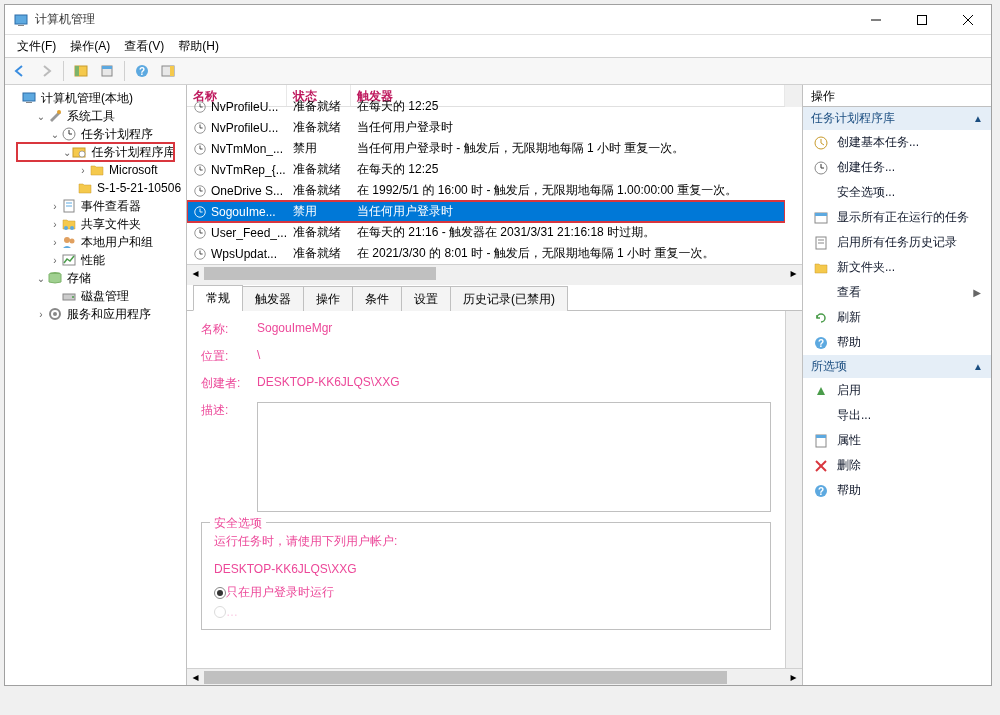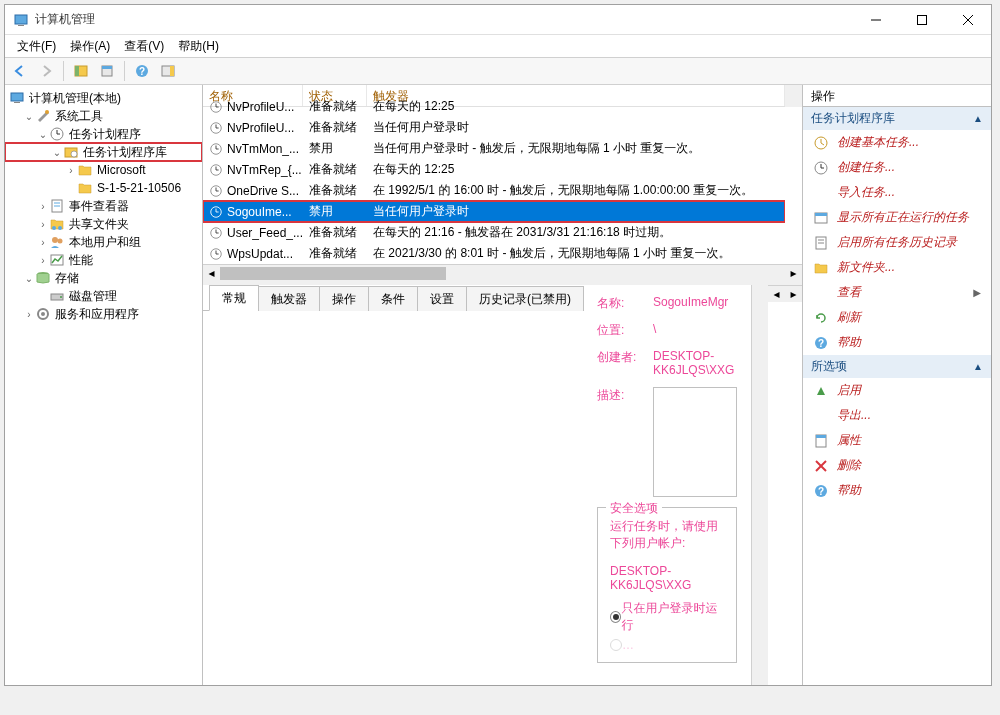--- a/index.html
+++ b/index.html
@@ -59,23 +59,23 @@
   }
   .tb-btn {
     width: 22px; height: 22px; display: flex; align-items: center;
     justify-content: center; border: 1px solid transparent;
   }
   .tb-sep { width: 1px; height: 20px; background: #d0d0d0; margin: 0 2px; }
   .body {
     flex: 1; display: flex; min-height: 0;
   }
   .tree-pane {
-    width: 198px;
+    width: 182px;
     border-right: 1px solid #c0c0c0;
-    padding: 4px 0;
+    padding: 4px 12px;
     overflow: auto;
     position: relative;
   }
   .tree-item {
     display: flex; align-items: center; height: 18px;
     padding-left: 4px; white-space: nowrap; cursor: default;
   }
   .tree-item .twisty {
     width: 12px; text-align: center; color: #666;
     font-size: 10px; display: inline-block;
@@ -99,21 +99,21 @@
     border-bottom: 4px solid #f0f0f0;
     overflow: hidden;
     display: flex; flex-direction: column;
   }
   .list-header {
     display: flex; height: 22px; background: #fff;
     border-bottom: 1px solid #e0e0e0;
   }
   .col-h {
     padding: 3px 6px; border-right: 1px solid #e8e8e8;
-    font-weight: normal; color: #a16207;
+    font-weight: bold; color: #be185d;
   }
   .col-name { width: 100px; }
   .col-status { width: 64px; }
   .col-trigger { flex: 1; }
   .list-body { flex: 1; overflow: auto; }
   .list-row {
     display: flex; height: 21px; align-items: center;
     cursor: default;
   }
   .list-row.selected { background: #0078d7; color: #fff; }
@@ -127,21 +127,21 @@
     height: 17px; background: #f0f0f0; border-top: 1px solid #d0d0d0;
     display: flex;
   }
   .hscroll .track { flex: 1; background: #f0f0f0; position: relative; }
   .hscroll .thumb { position: absolute; left: 0; top: 2px; height: 13px; width: 40%; background: #c0c0c0; }
   .hscroll .arrow { width: 17px; display: flex; align-items: center; justify-content: center; background: #f0f0f0; }
   .vscroll {
     width: 17px; background: #f0f0f0; border-left: 1px solid #d0d0d0;
   }
   .detail-pane {
-    flex: 1; overflow: hidden; display: flex; flex-direction: row;
+    flex: 1; overflow: hidden; display: flex; flex-direction: column;
   }
   .tabstrip {
     display: flex; height: 26px; align-items: flex-end;
     padding-left: 6px; border-bottom: 1px solid #c0c0c0;
     gap: 0;
   }
   .tab {
     padding: 4px 12px 3px; border: 1px solid #c0c0c0;
     border-bottom: none; background: #f4f4f4;
     position: relative; top: 1px; margin-right: -1px;
@@ -184,21 +184,21 @@
   }
   .actions-section-title .collapse { color: #1a4d80; font-size: 10px; }
   .action-item {
     display: flex; align-items: center; gap: 8px;
     padding: 4px 10px; cursor: default;
   }
   .action-item .aicon {
     width: 16px; height: 16px; display: flex; align-items: center;
     justify-content: center; flex-shrink: 0;
   }
-  .action-item .alabel { color: #b91c1c; font-style: italic; }
+  .action-item .alabel { color: #0f172a; }
   .action-item .arrow-r { margin-left: auto; color: #666; font-size: 10px; }
   .folder-icon { fill: #f5c94c; stroke: #c89b2c; stroke-width: 0.5; }
   svg { display: block; }
 </style>
 </head>
 <body>
 
 <div class="window">
 
   <div class="titlebar">
@@ -604,21 +604,21 @@
             <svg width="16" height="16">
               <circle cx="8" cy="8" r="6" fill="#fff" stroke="#888"></circle>
               <line x1="8" y1="8" x2="8" y2="4" stroke="#333"></line>
               <line x1="8" y1="8" x2="11" y2="8" stroke="#333"></line>
             </svg>
           </span>
         <span class="alabel">创建任务...</span>
       </div>
       <div class="action-item">
         <span class="aicon"></span>
-        <span class="alabel">导入任务...</span>
+        <span class="alabel">安全选项...</span>
       </div>
       <div class="action-item">
         <span class="aicon">
             <svg width="16" height="16">
               <rect x="2" y="3" width="12" height="10" fill="#fff" stroke="#888"></rect>
               <rect x="2" y="3" width="12" height="3" fill="#5da9e0"></rect>
             </svg>
           </span>
         <span class="alabel">显示所有正在运行的任务</span>
       </div>

